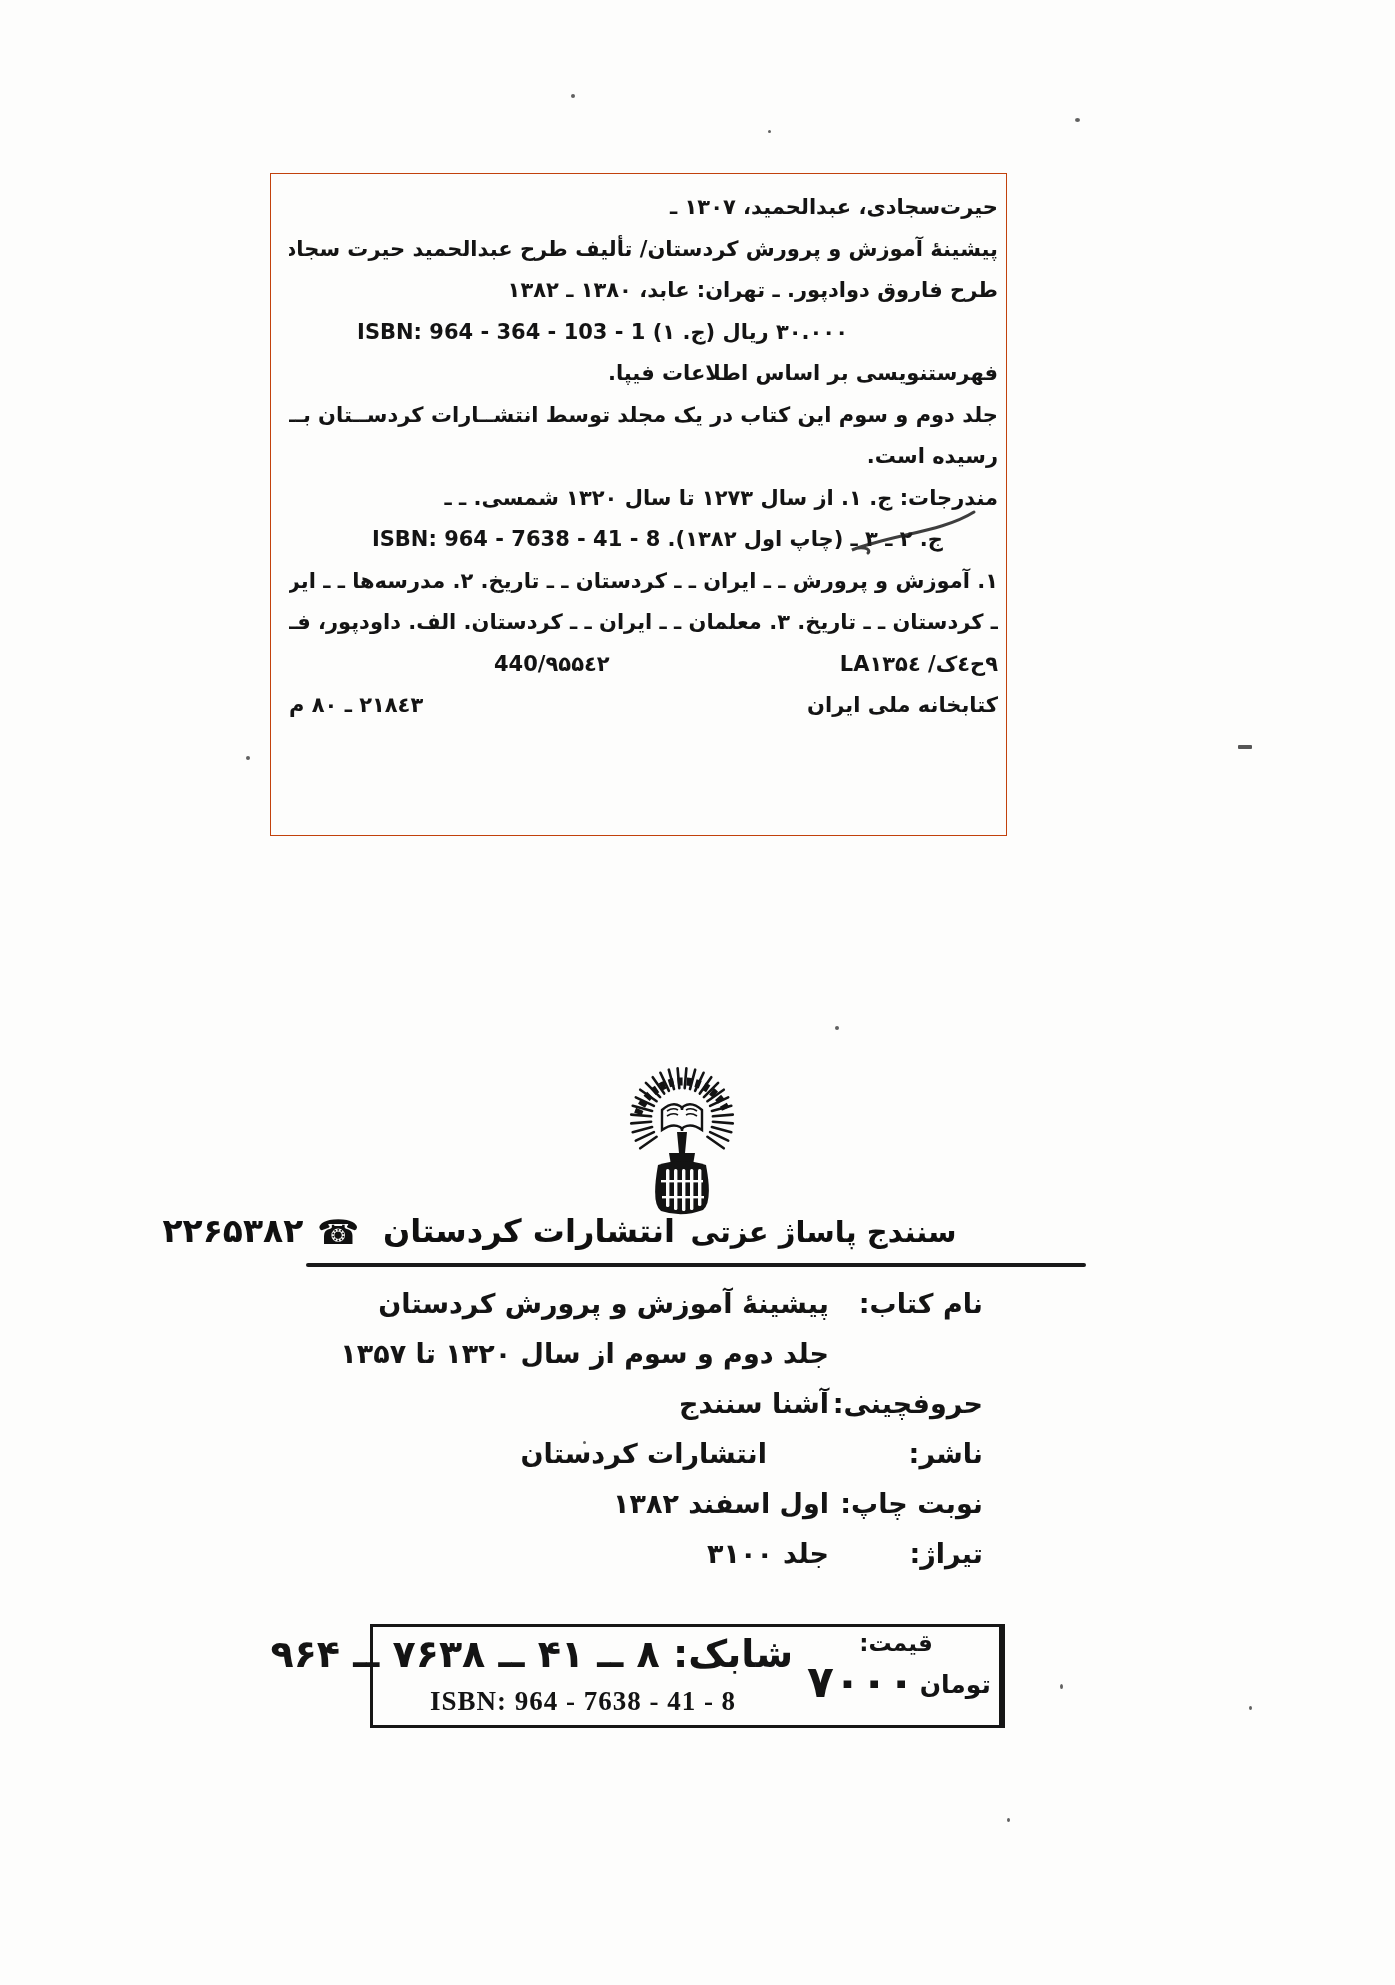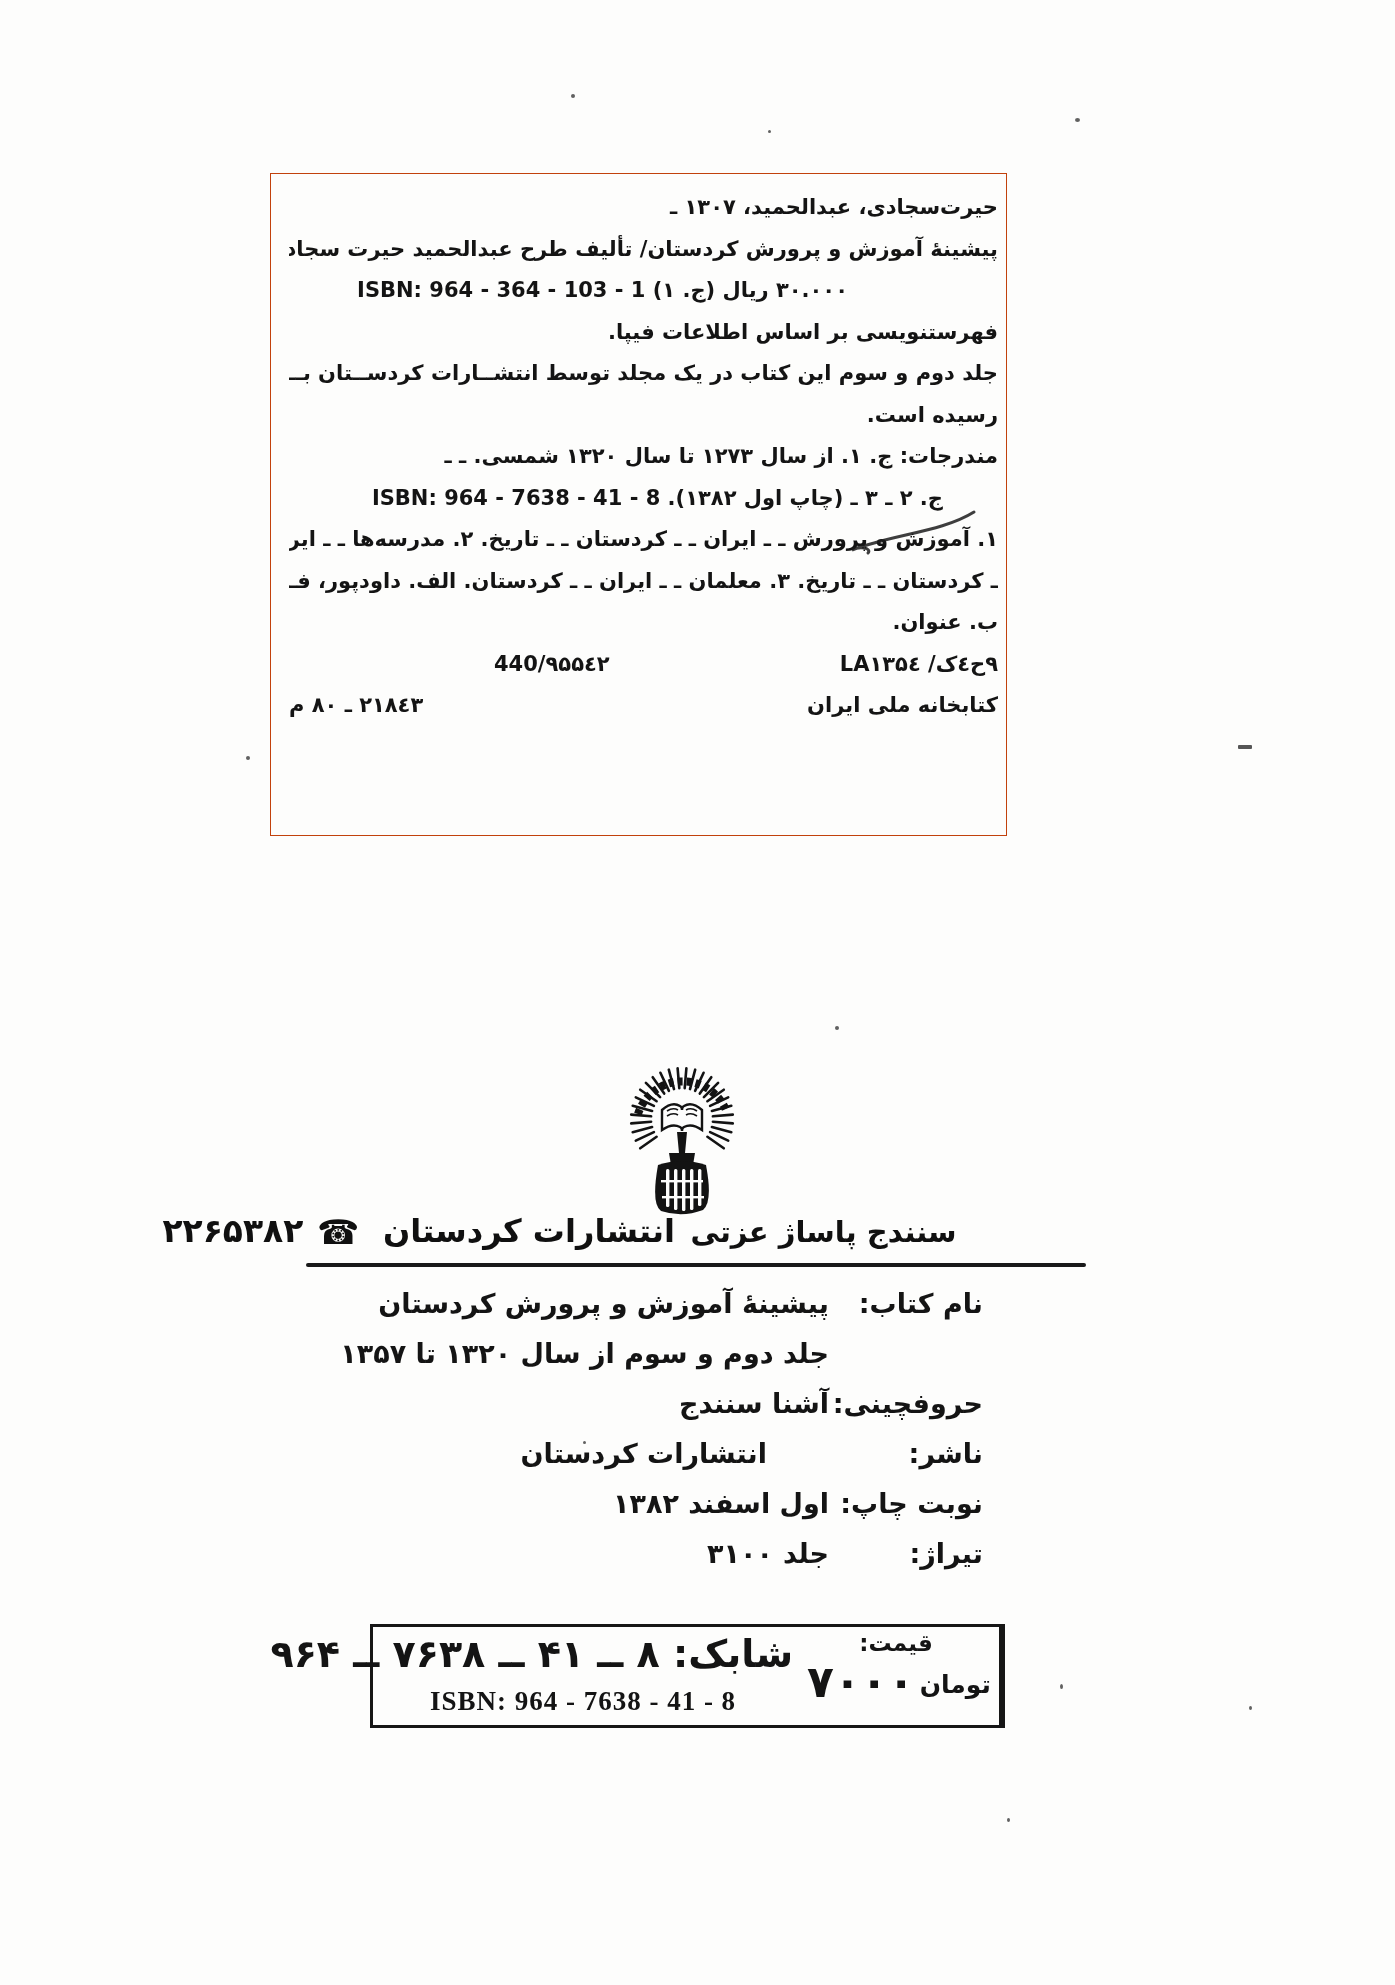--- a/index.html
+++ b/index.html
@@ -64,29 +64,29 @@
   .speck{position:absolute;background:#2c2c2c;border-radius:50%;opacity:.75;}
   .dash-mark{position:absolute;background:#2c2c2c;opacity:.8;border-radius:1px;}
   .squiggle{position:absolute;left:842px;top:506px;width:140px;height:52px;}
 </style>
 </head>
 <body>
 
 <div class="cip-box">
   <div class="cip-line">حیرت‌سجادی، عبدالحمید، ۱۳۰۷ ـ</div>
   <div class="cip-line">پیشینهٔ آموزش و پرورش کردستان/ تألیف طرح عبدالحمید حیرت سجادی؛ ناظر</div>
+  <div class="cip-line">طرح فاروق دوادپور. ـ تهران: عابد، ۱۳۸۰ ـ ۱۳۸۲</div>
   <div class="cip-line ir-lg">۳۰.۰۰۰ ریال (ج. ۱) ISBN: 964 - 364 - 103 - 1</div>
   <div class="cip-line">فهرستنویسی بر اساس اطلاعات فیپا.</div>
   <div class="cip-line">جلد دوم و سوم این کتاب در یک مجلد توسط انتشــارات کردســتان بــه چــاپ</div>
   <div class="cip-line">رسیده است.</div>
   <div class="cip-line">مندرجات: ج. ۱. از سال ۱۲۷۳ تا سال ۱۳۲۰ شمسی. ـ ـ</div>
   <div class="cip-line ir-sm">ج. ۲ ـ ۳ ـ (چاپ اول ۱۳۸۲). ISBN: 964 - 7638 - 41 - 8</div>
   <div class="cip-line">۱. آموزش و پرورش ـ ـ ایران ـ ـ کردستان ـ ـ تاریخ. ۲. مدرسه‌ها ـ ـ ایران ـ</div>
   <div class="cip-line">ـ کردستان ـ ـ تاریخ. ۳. معلمان ـ ـ ایران ـ ـ کردستان. الف. داودپور، فـاروق.</div>
-  <div class="cip-line">ب. عنوان.</div>
   <div class="cip-split">
     <span>۹ح٤ک/ LA۱۳۵٤</span>
     <span class="dewey">440/۹۵۵٤۲</span>
   </div>
   <div class="cip-split">
     <span>کتابخانه ملی ایران</span>
     <span>۲۱۸٤۳ ـ ۸۰ م</span>
   </div>
 </div>
 

